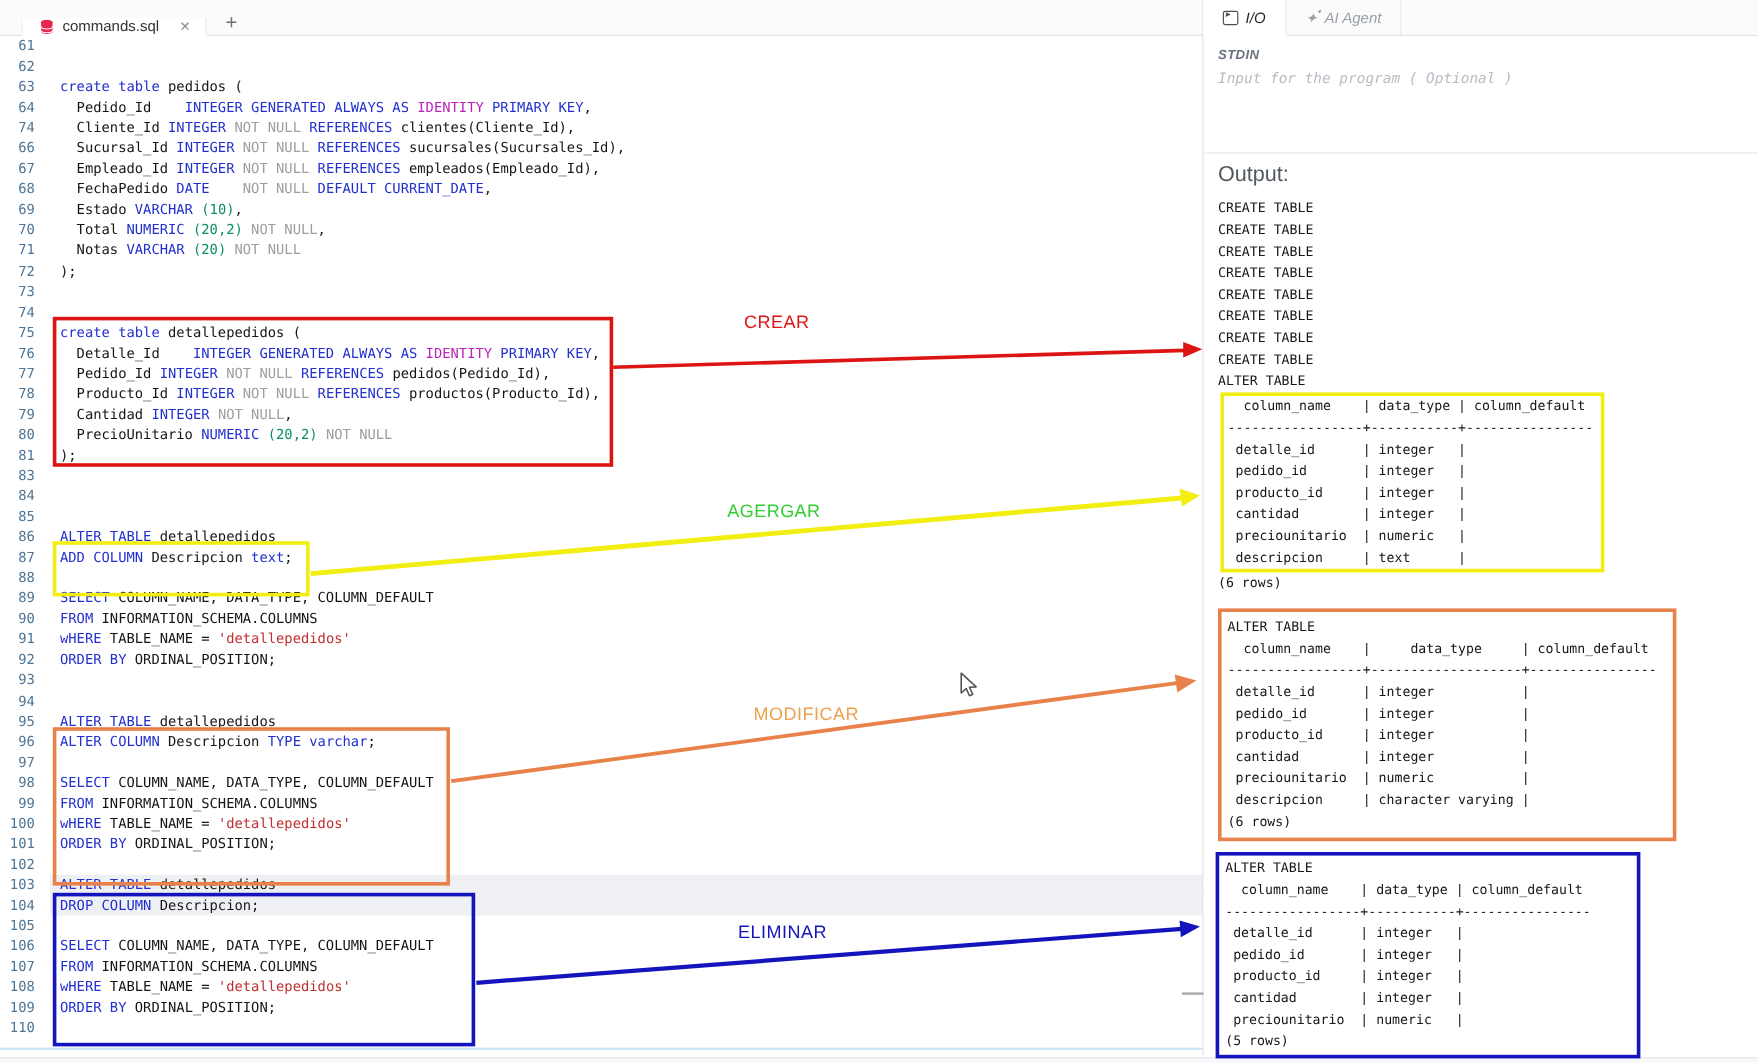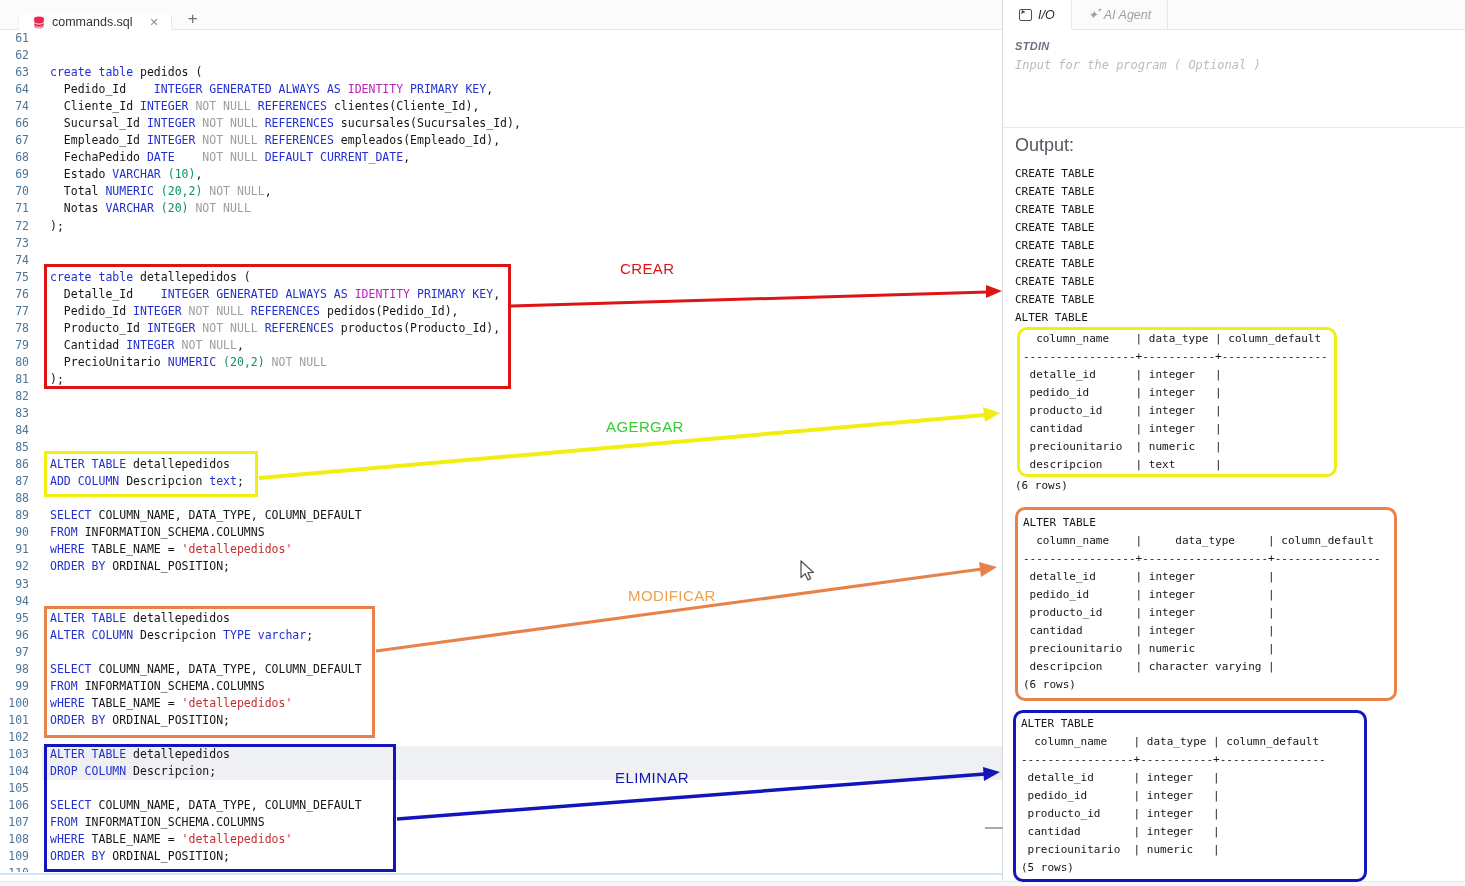--- a/index.html
+++ b/index.html
@@ -62,21 +62,21 @@
   .spark-icon::after { content:"✦"; position:absolute; font-size:6px; right:-4px; top:-2px; }
 
   .stdin-section { position:absolute; left:0; top:30px; right:0; height:98px; border-bottom:1px solid #e7e9eb;font-style:italic; }
   .stdin-label { margin:10px 0 6px 12px; font-size:11px; font-weight:bold; color:#6b7280; letter-spacing:.3px; }
   .stdin-input { margin-left:12px; font-family:"DejaVu Sans Mono", monospace; font-size:12px; color:#b6bcc3; }
 
   .output-section { position:absolute; left:0; top:128px; right:0; bottom:0; padding:7px 0 0 12px; }
   .output-label { font-size:18px; color:#525860; margin-bottom:9px; }
   .out-line, .obox div { font-family:"DejaVu Sans Mono", monospace; font-size:11px; line-height:18px;
                          white-space:pre; color:#161616; }
-  .obox { position:relative; z-index:2; background:transparent;border-radius:10px; }
+  .obox { position:relative; z-index:2; background:transparent; }
   .obox-yellow { border:3px solid var(--c-yellow); width:320px; margin-left:2px; padding:0 3px; }
   .obox-orange { border:3px solid var(--c-orange); width:382px; margin-left:0; margin-top:12px; padding:4px 5px; }
   .obox-blue   { border:3px solid var(--c-blue);   width:354px; margin-left:-2px; margin-top:9px; padding:2px 5px; }
 
   .cursor { position:absolute; left:797px; top:560px; z-index:50; }
 </style>
 </head>
 <body>
 
 <div class="app">
@@ -111,21 +111,20 @@
         <div class="cl"><span class="ln">72</span><span class="ct"><span class="tk-t">);</span></span></div>
         <div class="cl"><span class="ln">73</span><span class="ct"></span></div>
         <div class="cl"><span class="ln">74</span><span class="ct"></span></div>
         <div class="cl"><span class="ln">75</span><span class="ct"><span class="tk-k">create table</span><span class="tk-t"> detallepedidos (</span></span></div>
         <div class="cl"><span class="ln">76</span><span class="ct"><span class="tk-t">  Detalle_Id    </span><span class="tk-k">INTEGER GENERATED ALWAYS AS </span><span class="tk-m">IDENTITY</span><span class="tk-k"> PRIMARY KEY</span><span class="tk-t">,</span></span></div>
         <div class="cl"><span class="ln">77</span><span class="ct"><span class="tk-t">  Pedido_Id </span><span class="tk-k">INTEGER</span><span class="tk-g"> NOT NULL </span><span class="tk-k">REFERENCES</span><span class="tk-t"> pedidos(Pedido_Id),</span></span></div>
         <div class="cl"><span class="ln">78</span><span class="ct"><span class="tk-t">  Producto_Id </span><span class="tk-k">INTEGER</span><span class="tk-g"> NOT NULL </span><span class="tk-k">REFERENCES</span><span class="tk-t"> productos(Producto_Id),</span></span></div>
         <div class="cl"><span class="ln">79</span><span class="ct"><span class="tk-t">  Cantidad </span><span class="tk-k">INTEGER</span><span class="tk-g"> NOT NULL</span><span class="tk-t">,</span></span></div>
         <div class="cl"><span class="ln">80</span><span class="ct"><span class="tk-t">  PrecioUnitario </span><span class="tk-k">NUMERIC</span><span class="tk-t"> </span><span class="tk-n">(20,2)</span><span class="tk-g"> NOT NULL</span></span></div>
         <div class="cl"><span class="ln">81</span><span class="ct"><span class="tk-t">);</span></span></div>
-        <div class="cl"><span class="ln">82</span><span class="ct"></span></div>
         <div class="cl"><span class="ln">83</span><span class="ct"></span></div>
         <div class="cl"><span class="ln">84</span><span class="ct"></span></div>
         <div class="cl"><span class="ln">85</span><span class="ct"></span></div>
         <div class="cl"><span class="ln">86</span><span class="ct"><span class="tk-k">ALTER TABLE</span><span class="tk-t"> detallepedidos</span></span></div>
         <div class="cl"><span class="ln">87</span><span class="ct"><span class="tk-k">ADD COLUMN</span><span class="tk-t"> Descripcion </span><span class="tk-k">text</span><span class="tk-t">;</span></span></div>
         <div class="cl"><span class="ln">88</span><span class="ct"></span></div>
         <div class="cl"><span class="ln">89</span><span class="ct"><span class="tk-k">SELECT</span><span class="tk-t"> COLUMN_NAME, DATA_TYPE, COLUMN_DEFAULT</span></span></div>
         <div class="cl"><span class="ln">90</span><span class="ct"><span class="tk-k">FROM</span><span class="tk-t"> INFORMATION_SCHEMA.COLUMNS</span></span></div>
         <div class="cl"><span class="ln">91</span><span class="ct"><span class="tk-k">wHERE</span><span class="tk-t"> TABLE_NAME = </span><span class="tk-s">'detallepedidos'</span></span></div>
         <div class="cl"><span class="ln">92</span><span class="ct"><span class="tk-k">ORDER BY</span><span class="tk-t"> ORDINAL_POSITION;</span></span></div>

